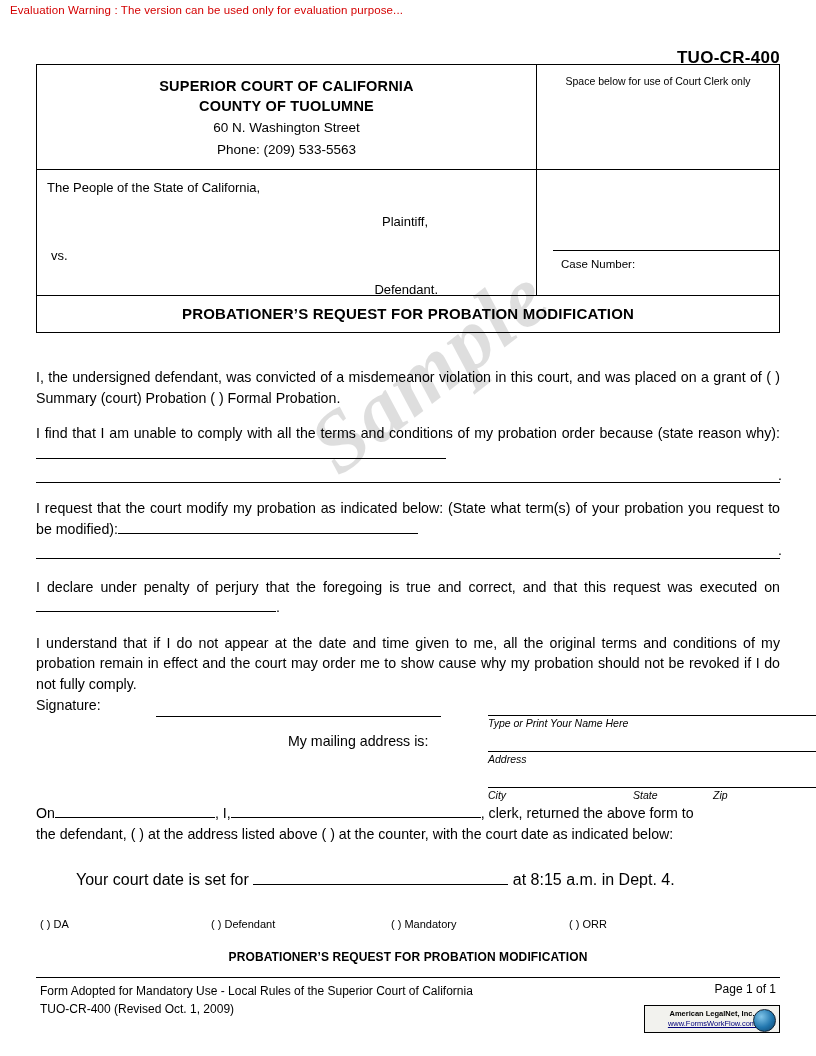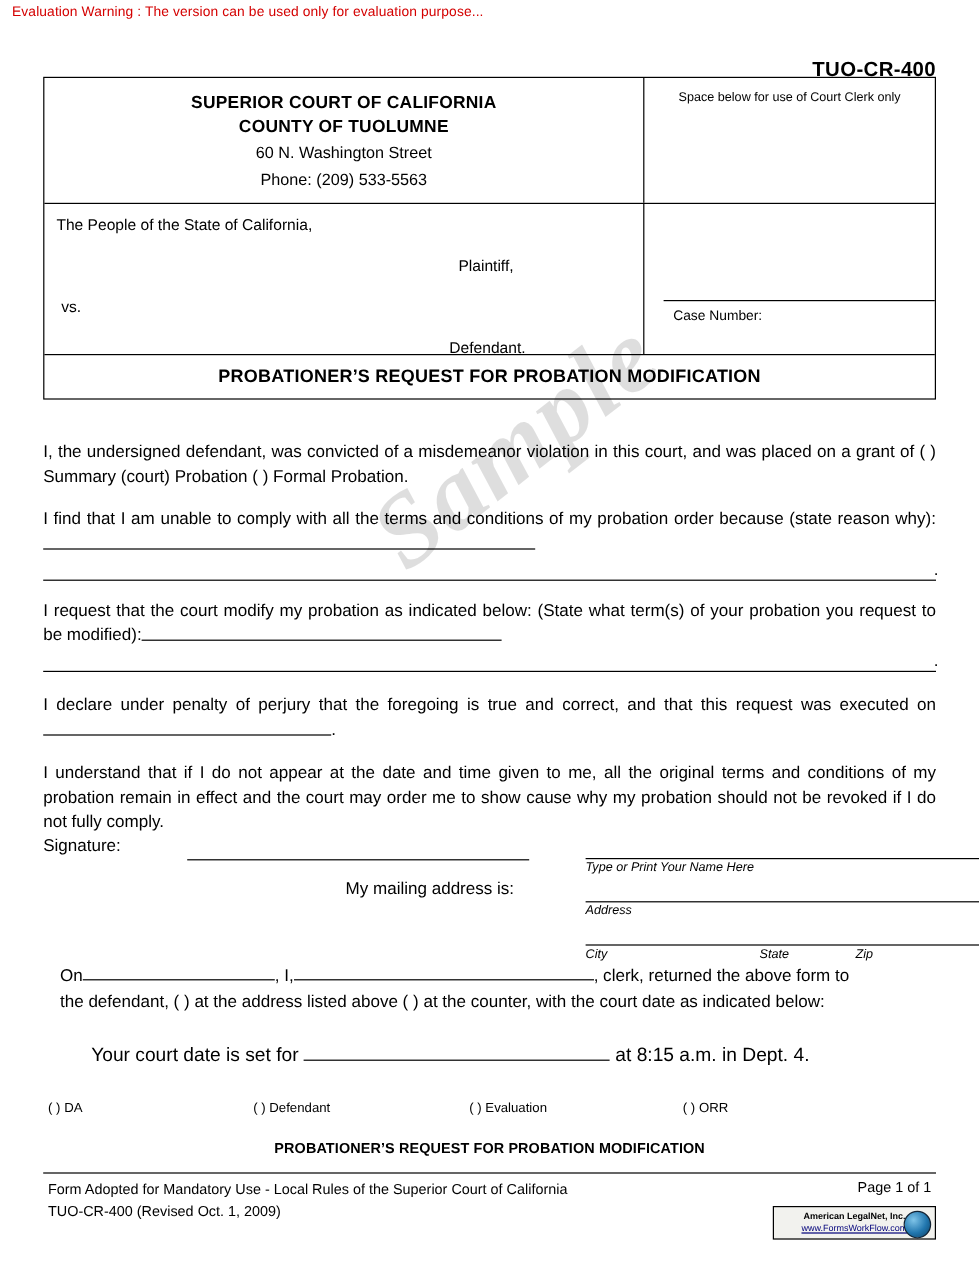--- a/index.html
+++ b/index.html
@@ -229,21 +229,21 @@
 
   
   .lower {
     position: absolute;
     left: 36px;
     top: 803px;
     width: 744px;
     font-size: 14.2px;
     line-height: 1.5;
   }
-  .lower .para { text-align: justify; margin-bottom: 0; margin-left: 14px; }
+  .lower .para { text-align: justify; margin-bottom: 0; }
   .courtdate {
     margin-top: 22px;
     font-size: 16px;
     padding-left: 40px;
   }
   .checkrow {
     margin-top: 24px;
     position: relative;
     font-size: 11px;
     height: 20px;
@@ -422,21 +422,21 @@
 
     <div class="courtdate">
       <span>Your court date is set for</span>
       <span class="fillline" style="width:255px"></span>
       <span>at 8:15 a.m. in Dept. 4.</span>
     </div>
 
     <div class="checkrow">
       <span class="b b1">(    ) DA</span>
       <span class="b b2">(    ) Defendant</span>
-      <span class="b b3">(    ) Evaluation</span>
+      <span class="b b3">(    ) Mandatory</span>
       <span class="b b4">(    ) ORR</span>
     </div>
   </div>
 
   <div class="footer-title">PROBATIONER’S REQUEST FOR PROBATION MODIFICATION</div>
   <div class="footer-rule"></div>
   <div class="footer-left">
     <div>Form Adopted for Mandatory Use - Local Rules of the Superior Court of California</div>
     <div>TUO-CR-400 (Revised Oct. 1, 2009)</div>
   </div>

